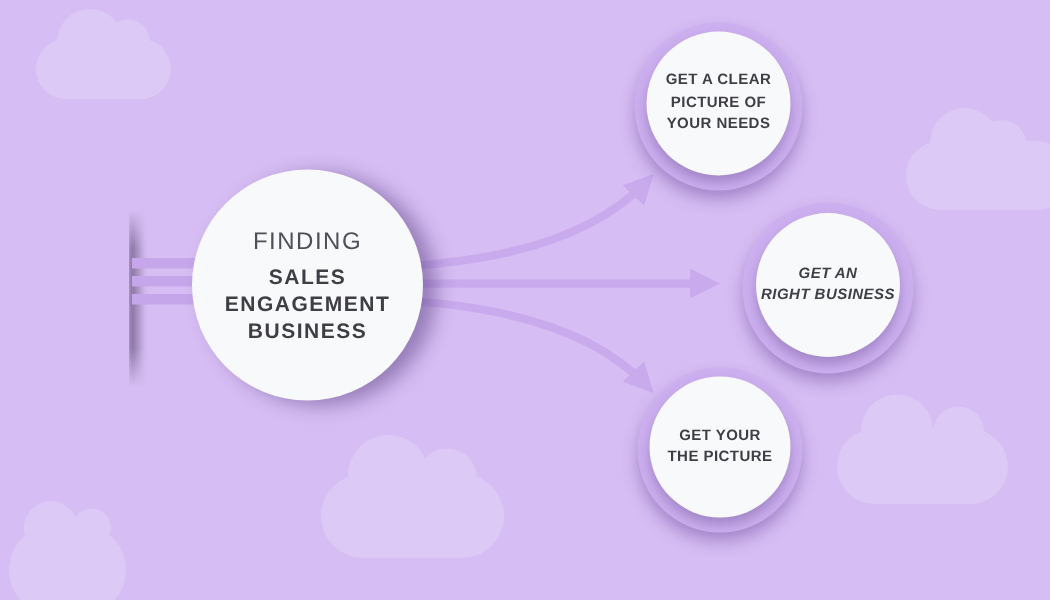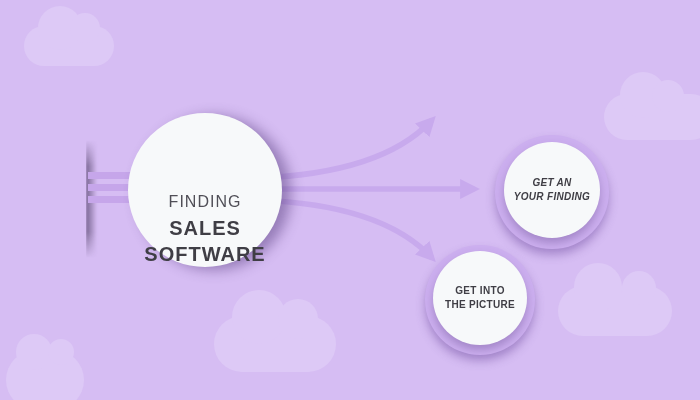--- a/index.html
+++ b/index.html
@@ -41,25 +41,25 @@
     mask-image:linear-gradient(to bottom, transparent, #000 22%, #000 78%, transparent);
   }
   
   .arrows{position:absolute; left:0; top:0; width:700px; height:400px;}
   .arrows path.shaft{fill:none; stroke:var(--arrow); stroke-width:5.5; stroke-linecap:round;}
   
   .main-node{
     position:absolute; left:128px; top:113px; width:154px; height:154px;
     background:var(--node-fill); border-radius:50%;
     box-shadow:9px 3px 13px rgba(70,45,110,.45);
-    display:flex; flex-direction:column; justify-content:flex-end; align-items:center;
+    display:flex; flex-direction:column; justify-content:center; align-items:center;
     text-align:center; z-index:3;
   }
   .main-node .intro{font-size:16px; font-weight:500; letter-spacing:1px; line-height:1.32; color:var(--text-secondary);}
-  .main-node .bold{font-size:20px; font-weight:800; letter-spacing:1px; line-height:1.3; color:var(--text-primary);}
+  .main-node .bold{font-size:14px; font-weight:800; letter-spacing:1px; line-height:1.3; color:var(--text-primary);}
   .main-node .bold-block{margin-top:3px;}
   
   .node{position:absolute; border-radius:50%; background:var(--ring);
         box-shadow:0 6px 10px rgba(110,75,160,.45); z-index:3;}
   .node-inner{
     position:absolute; border-radius:50%; background:var(--node-fill);
     box-shadow:0 5px 8px rgba(90,60,130,.35);
     display:flex; flex-direction:column; justify-content:center; align-items:center;
     text-align:center;
   }
@@ -99,32 +99,40 @@
     <path class="shaft" d="M 258 189 L 473 189" marker-end="url(#ah)"></path>
     <path class="shaft" d="M 258 200 C 340 203 398 222 431 257" marker-end="url(#ah)"></path>
   </svg>
 
   <div class="main-node">
     <div class="intro-block">
       <div class="intro">FINDING</div>
     </div>
     <div class="bold-block">
       <div class="bold">SALES</div>
-      <div class="bold">SOFTWARE</div>
+      <div class="bold">ENGAGEMENT</div>
+      <div class="bold">BUSINESS</div>
     </div>
   </div>
 
+  <div class="node node-top">
+    <div class="node-inner">
+      <div class="line">GET A CLEAR</div>
+      <div class="line">PICTURE OF</div>
+      <div class="line">YOUR NEEDS</div>
+    </div>
+  </div>
 
   <div class="node node-mid">
     <div class="node-inner">
       <div class="line">GET AN</div>
-      <div class="line">YOUR FINDING</div>
+      <div class="line">RIGHT BUSINESS</div>
     </div>
   </div>
 
   <div class="node node-bottom">
     <div class="node-inner">
-      <div class="line">GET INTO</div>
+      <div class="line">GET YOUR</div>
       <div class="line">THE PICTURE</div>
     </div>
   </div>
 
 </div>
 
 </body></html>

